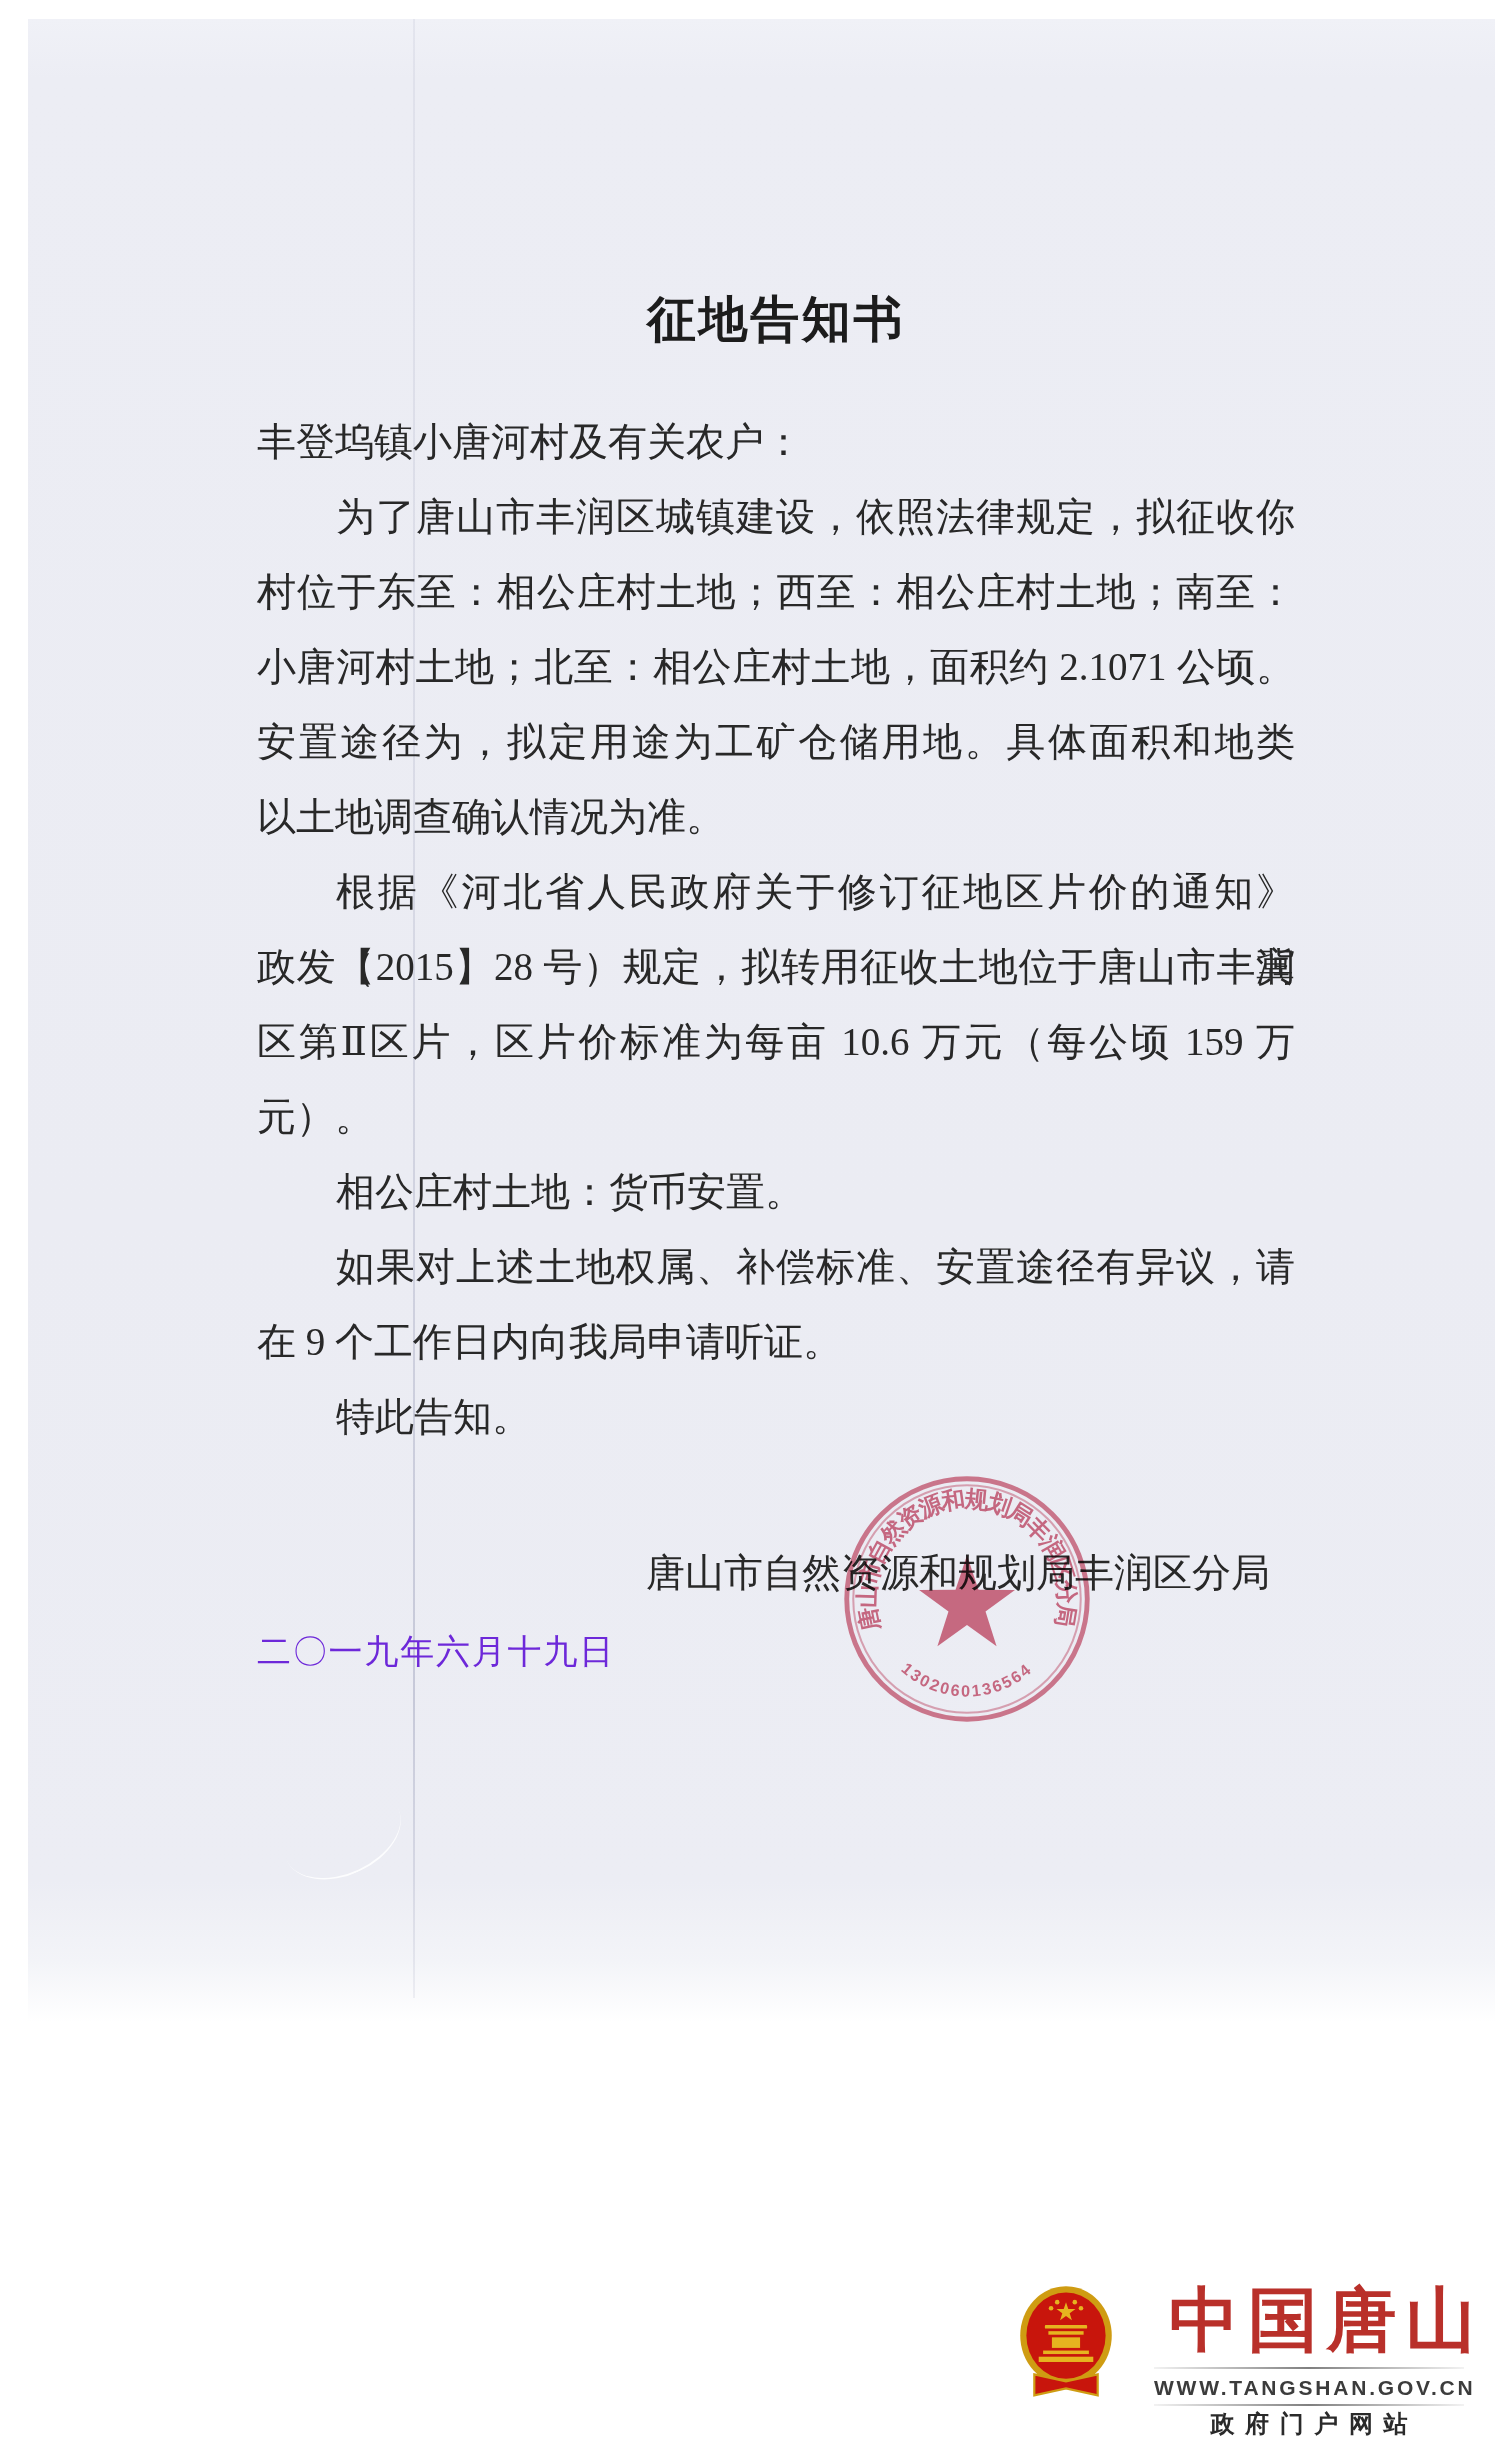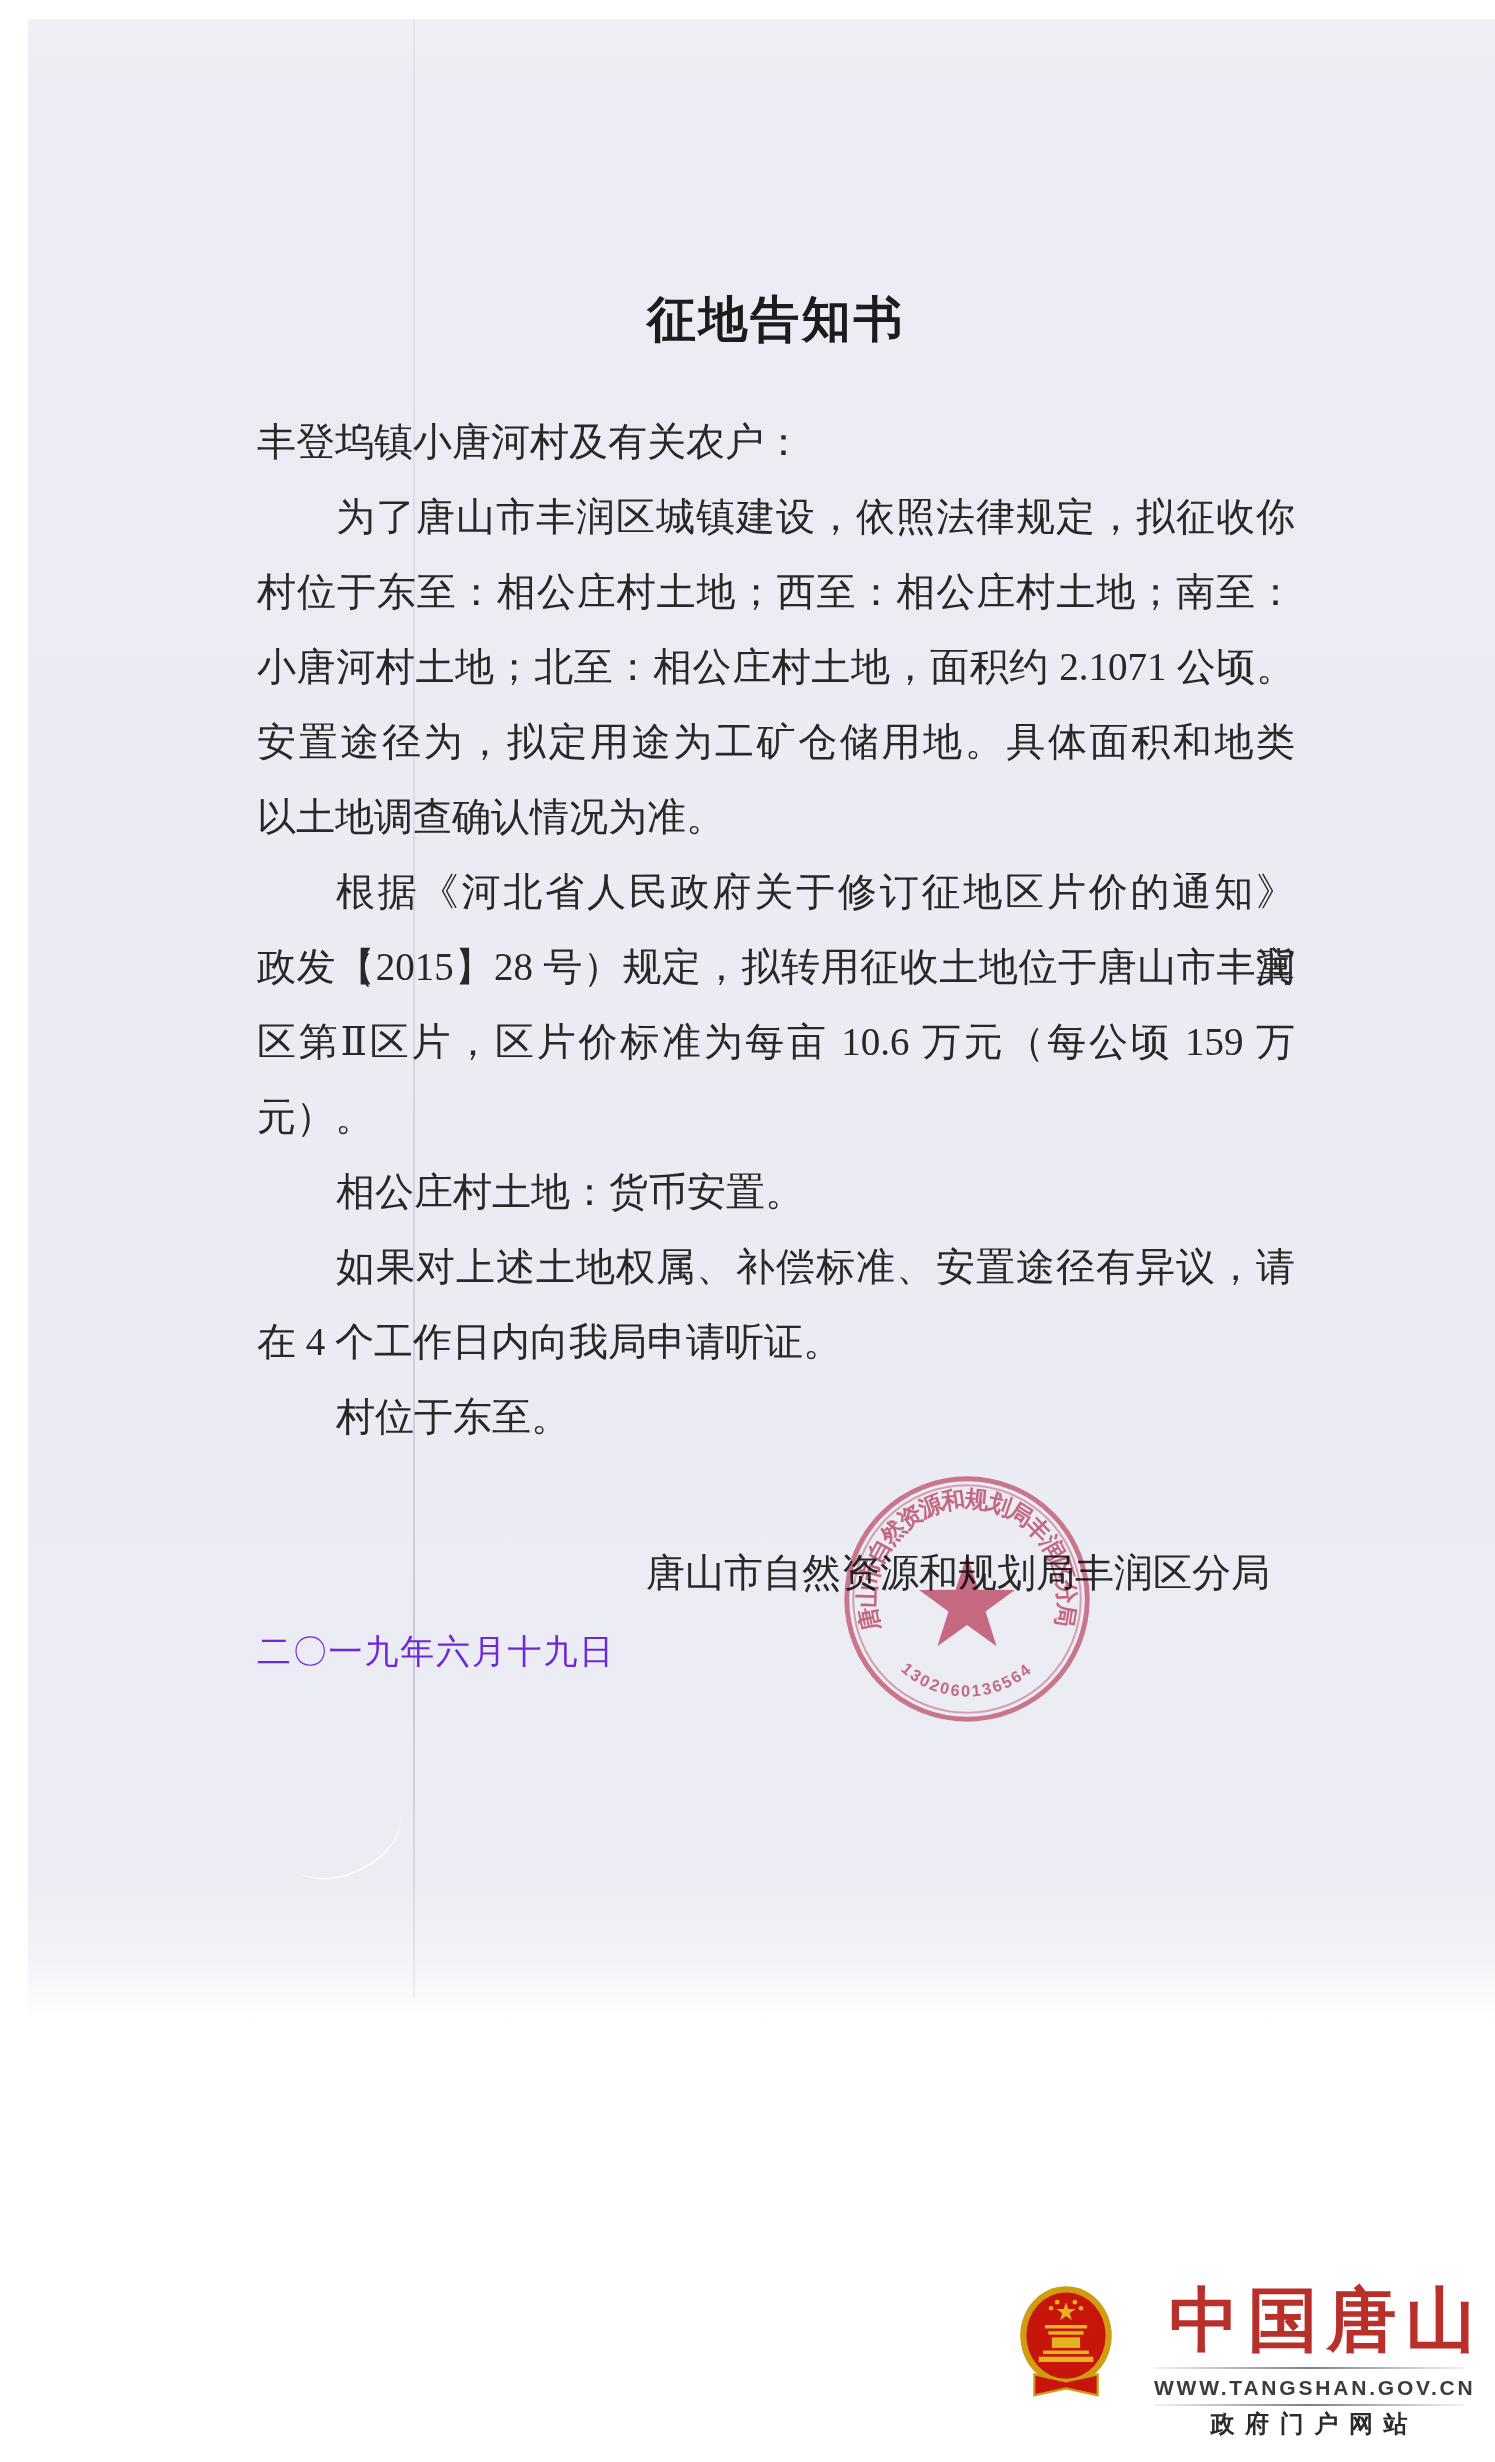--- a/index.html
+++ b/index.html
@@ -70,22 +70,22 @@
     <div class="bl j">村位于东至：相公庄村土地；西至：相公庄村土地；南至：</div>
     <div class="bl j">小唐河村土地；北至：相公庄村土地，面积约 2.1071 公顷。</div>
     <div class="bl j">安置途径为，拟定用途为工矿仓储用地。具体面积和地类</div>
     <div class="bl">以土地调查确认情况为准。</div>
     <div class="bl j ind">根据《河北省人民政府关于修订征地区片价的通知》（冀</div>
     <div class="bl j">政发【2015】28 号）规定，拟转用征收土地位于唐山市丰润</div>
     <div class="bl j">区第Ⅱ区片，区片价标准为每亩 10.6 万元（每公顷 159 万</div>
     <div class="bl">元）。</div>
     <div class="bl ind">相公庄村土地：货币安置。</div>
     <div class="bl j ind">如果对上述土地权属、补偿标准、安置途径有异议，请</div>
-    <div class="bl">在 4 个工作日内向我局申请听证。</div>
-    <div class="bl ind">村位于东至。</div>
+    <div class="bl">在 9 个工作日内向我局申请听证。</div>
+    <div class="bl ind">特此告知。</div>
   </div>
 
   <div class="sig-line">唐山市自然资源和规划局丰润区分局</div>
   <div class="date-line">二〇一九年六月十九日</div>
 
   <svg class="seal" viewBox="-160 -160 320 320">
     <defs>
       <path id="sealArcTop" d="M -106.2 38.6 A 113 113 0 1 1 106.2 38.6" fill="none"></path>
       <path id="sealArcBot" d="M -84.9 84.9 A 120 120 0 0 0 84.9 84.9" fill="none"></path>
     </defs>

